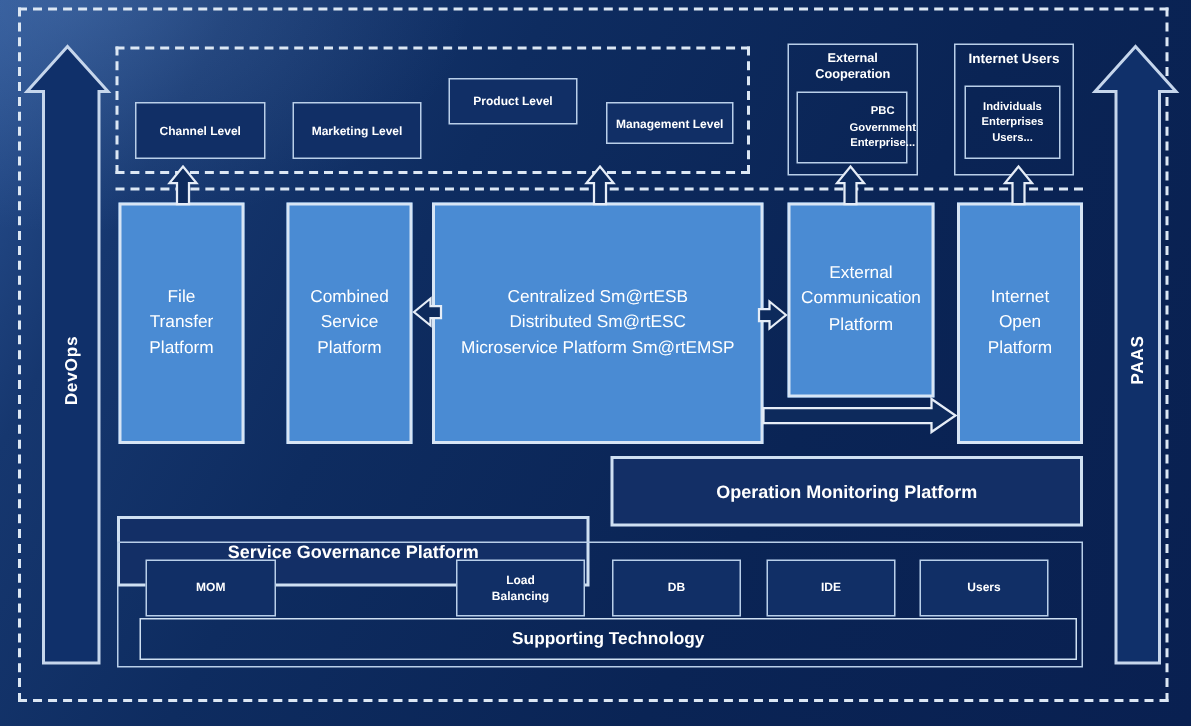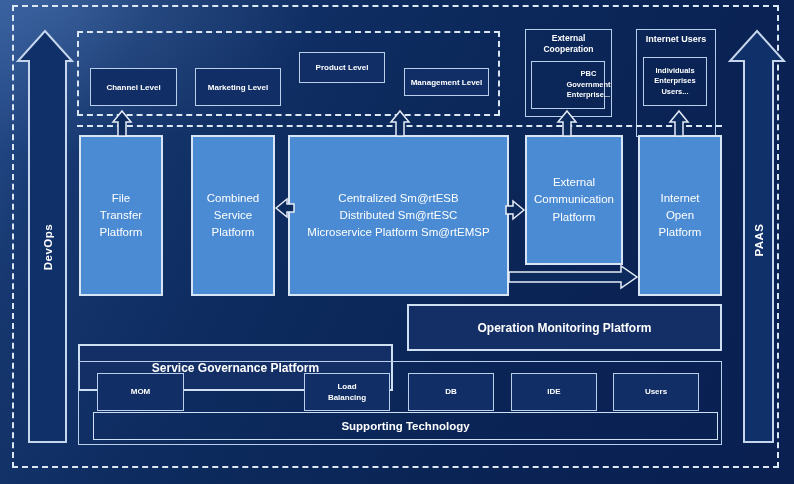--- a/index.html
+++ b/index.html
@@ -55,21 +55,21 @@
 
   <div class="abs holder titlebar" style="left:525px;top:29px;width:87px;height:88px;">
     <span class="head-label pre">External
 Cooperation</span>
   </div>
   <div class="abs darkbox" style="left:531px;top:61px;width:74px;height:48px;background:transparent;padding-left:41px;">
     <span class="sub-label pre">PBC Government
 Enterprise...</span>
   </div>
 
-  <div class="abs holder titlebar" style="left:636px;top:29px;width:80px;height:108px;">
+  <div class="abs holder titlebar" style="left:636px;top:29px;width:80px;height:88px;">
     <span class="head-label" style="font-size:9px;">Internet Users</span>
   </div>
   <div class="abs darkbox" style="left:643px;top:57px;width:64px;height:49px;background:transparent;">
     <span class="sub-label pre">Individuals
 Enterprises
 Users...</span>
   </div>
 
   <div class="abs hdash" style="left:77px;top:125px;width:645px;height:0;"></div>
 

